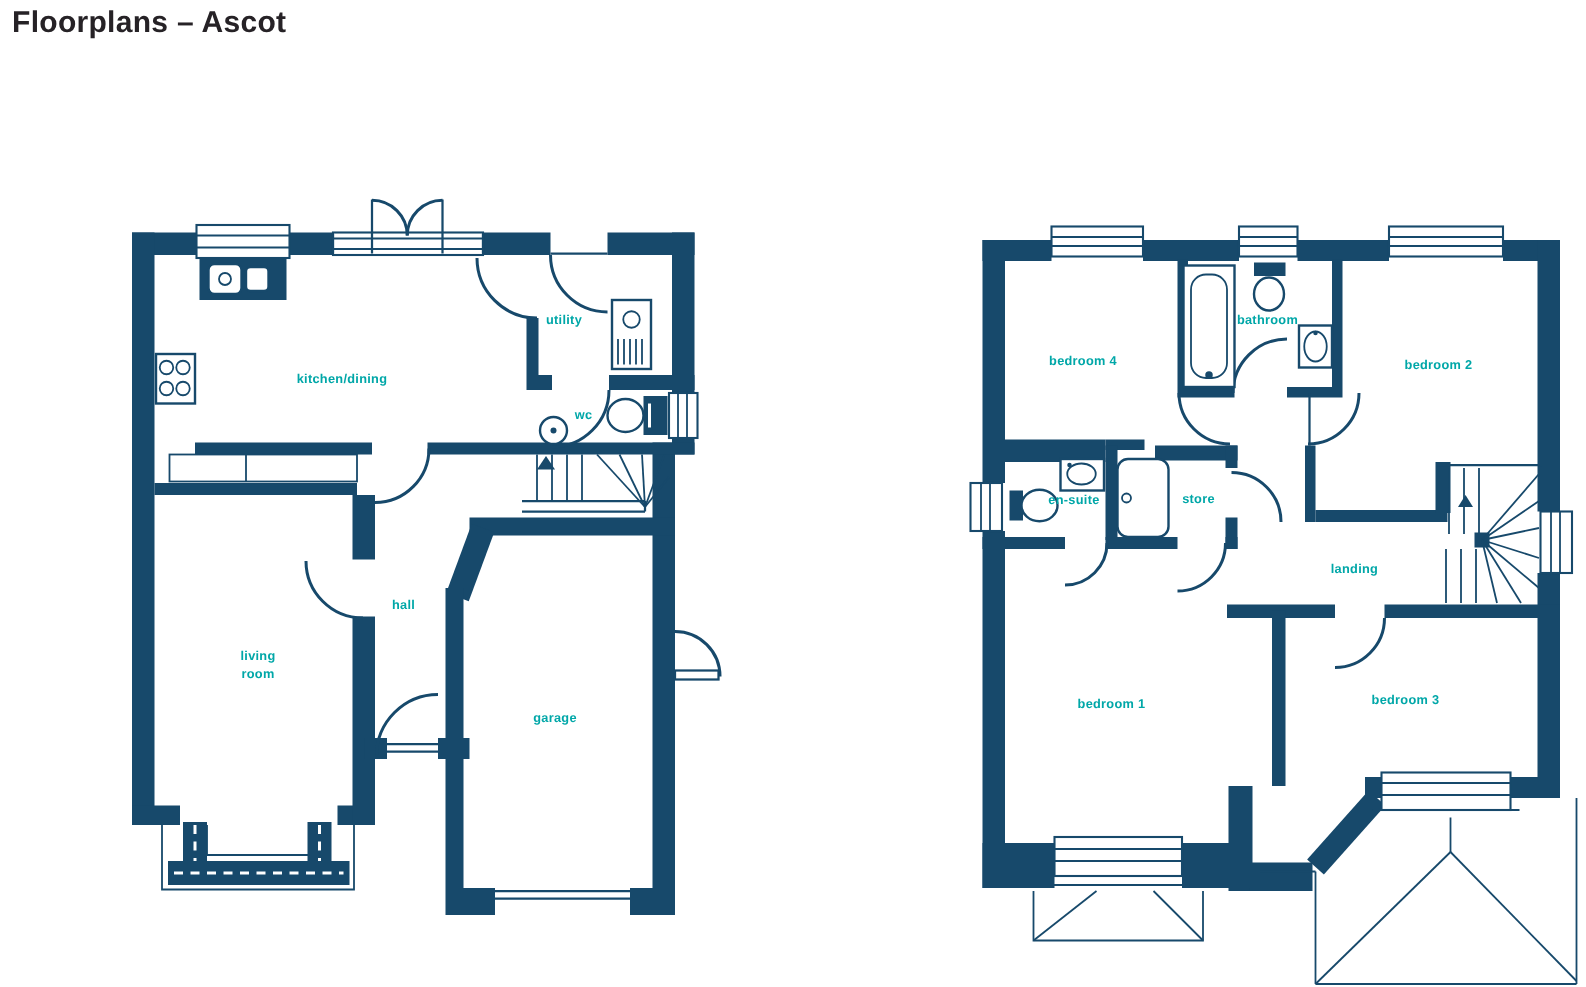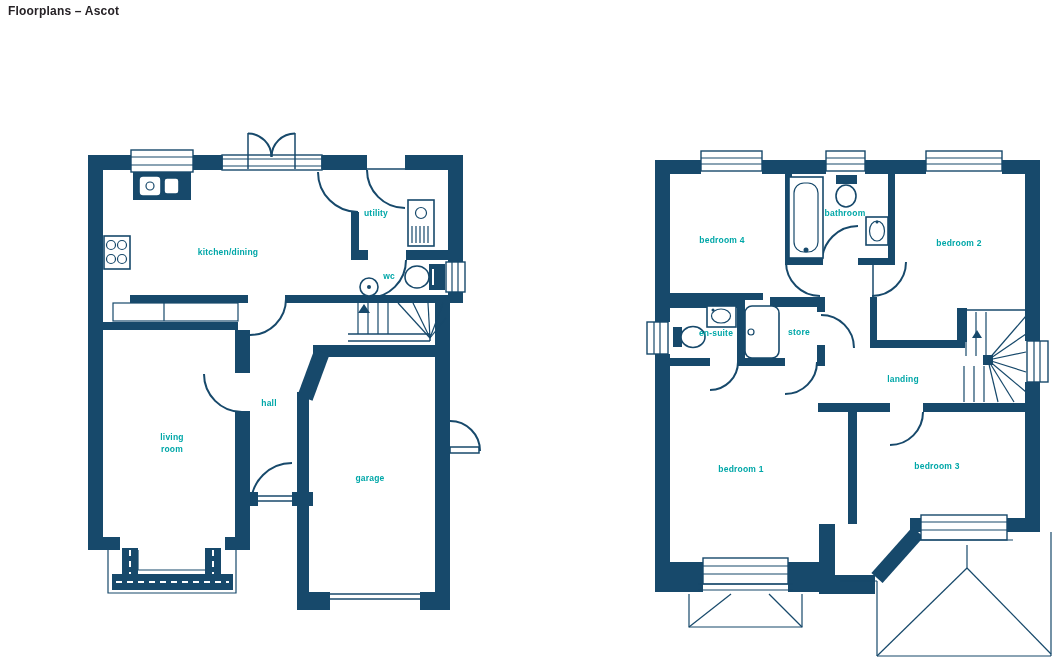--- a/index.html
+++ b/index.html
@@ -5,21 +5,21 @@
   :root{
     --wall:#17496b;
     --label:#00a7a8;
     --title:#262226;
   }
   html,body{margin:0;padding:0;background:#ffffff;}
   #stage{position:relative;width:1057px;height:658px;background:#fff;overflow:hidden;
          font-family:"Liberation Sans", sans-serif;}
   #page-title{position:absolute;left:8px;top:4px;margin:0;
               font-family:"Liberation Sans", sans-serif;
-              font-size:12px;font-weight:bold;letter-spacing:.2px;color:var(--title);}
+              font-size:20px;font-weight:bold;letter-spacing:.2px;color:var(--title);}
   svg{position:absolute;left:0;top:0;}
   .w{fill:var(--wall);stroke:none;}
   .arc{fill:none;stroke:var(--wall);stroke-width:2;}
   .tn{fill:none;stroke:var(--wall);stroke-width:1.5;}
   .t1{fill:none;stroke:var(--wall);stroke-width:1.2;}
   .fx{fill:#ffffff;stroke:var(--wall);stroke-width:1.6;}
   .wd{fill:#ffffff;stroke:var(--wall);stroke-width:1.4;}
   .dash{fill:none;stroke:#ffffff;stroke-width:2;stroke-dasharray:6 5;}
   .lbl{font:bold 8.5px "Liberation Sans", sans-serif;fill:var(--label);
        letter-spacing:.2px;text-anchor:middle;}

